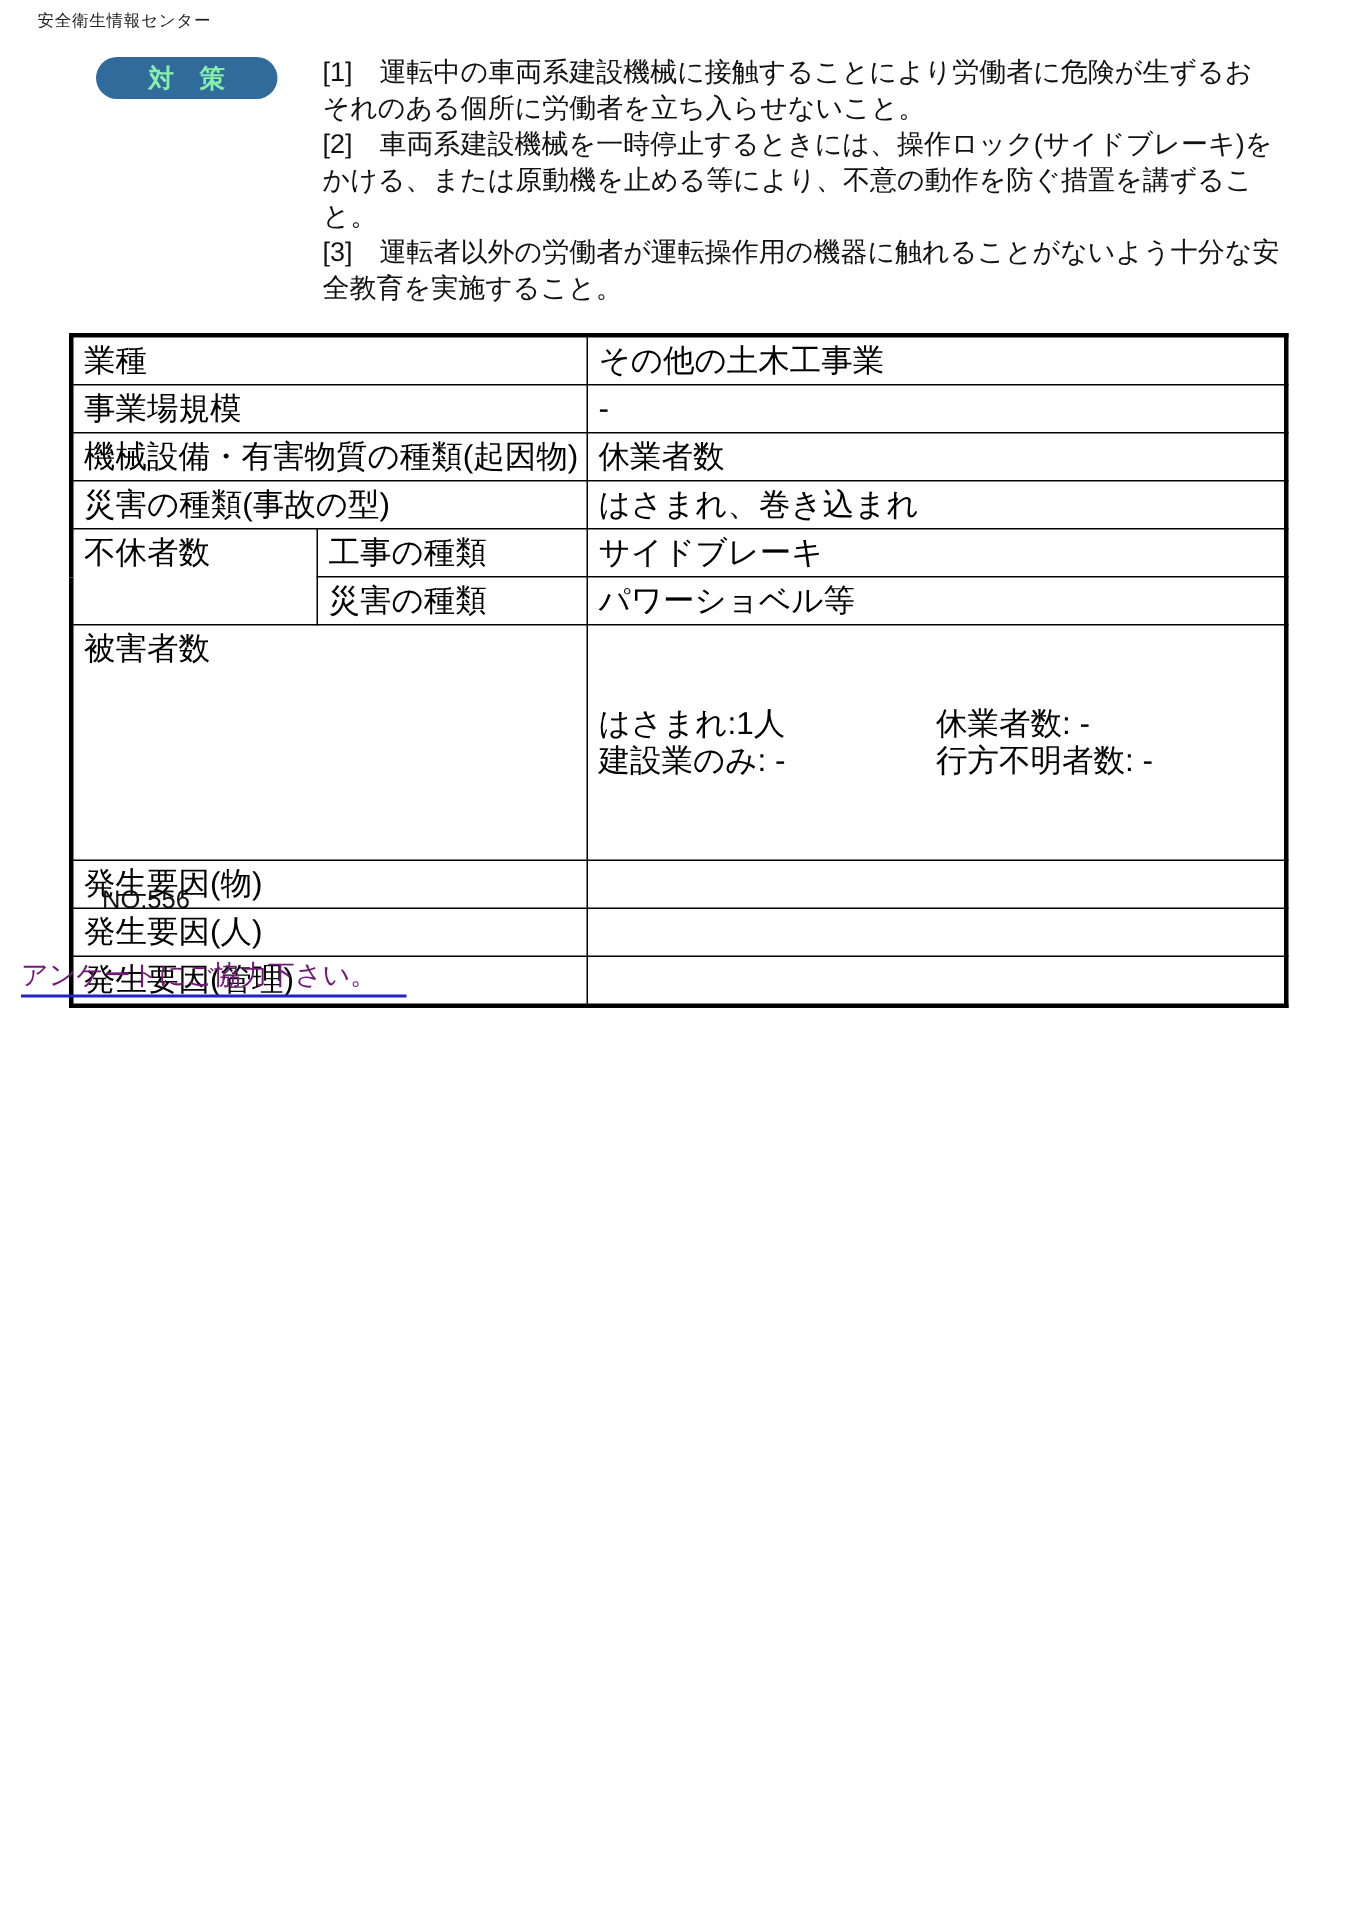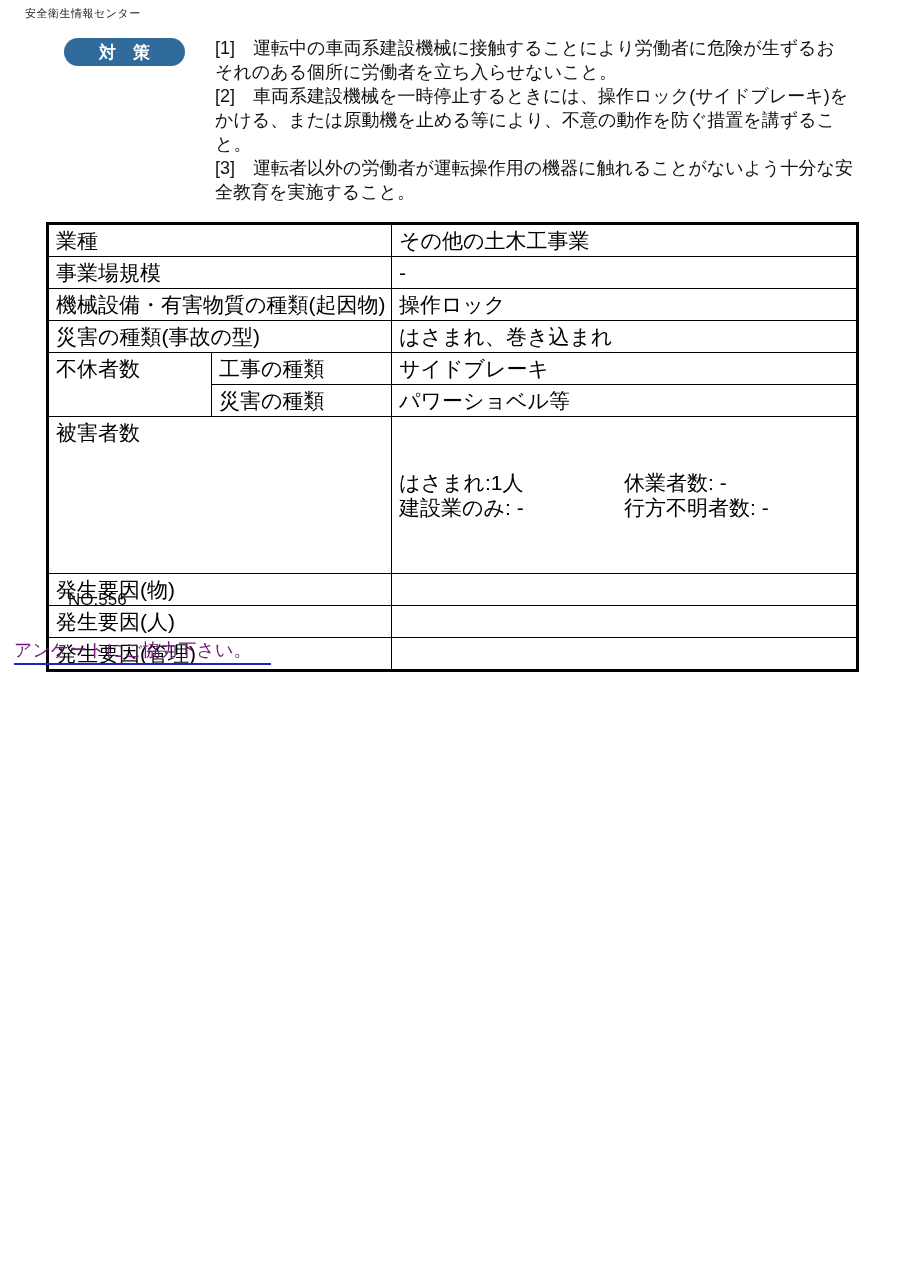--- a/index.html
+++ b/index.html
@@ -17,21 +17,21 @@
     font-size: 11px; color: #1c1c1c;
     letter-spacing: 0.5px;
     white-space: pre;
   }
 
   .badge {
     position: absolute; left: 64px; top: 38px;
     width: 121px; height: 28px;
     background: #306b9c;
     border-radius: 14px;
-    color: #ffffff;
+    color: #86efac;
     font-size: 17px; font-weight: bold;
     display: flex; align-items: center; justify-content: center;
     white-space: pre;
   }
 
   .measures {
     position: absolute; left: 215px; top: 36px;
     width: 638px;
     font-size: 18px; line-height: 24px;
     color: #111;
@@ -112,21 +112,21 @@
       <tr class="r-std">
         <td colspan="2">業種</td>
         <td>その他の土木工事業</td>
       </tr>
       <tr class="r-std">
         <td colspan="2">事業場規模</td>
         <td>-</td>
       </tr>
       <tr class="r-std">
         <td colspan="2">機械設備・有害物質の種類(起因物)</td>
-        <td>操作ロック</td>
+        <td>休業者数</td>
       </tr>
       <tr class="r-std">
         <td colspan="2">災害の種類(事故の型)</td>
         <td>はさまれ、巻き込まれ</td>
       </tr>
       <tr class="r-std">
         <td rowspan="2">不休者数</td>
         <td>工事の種類</td>
         <td>サイドブレーキ</td>
       </tr>

